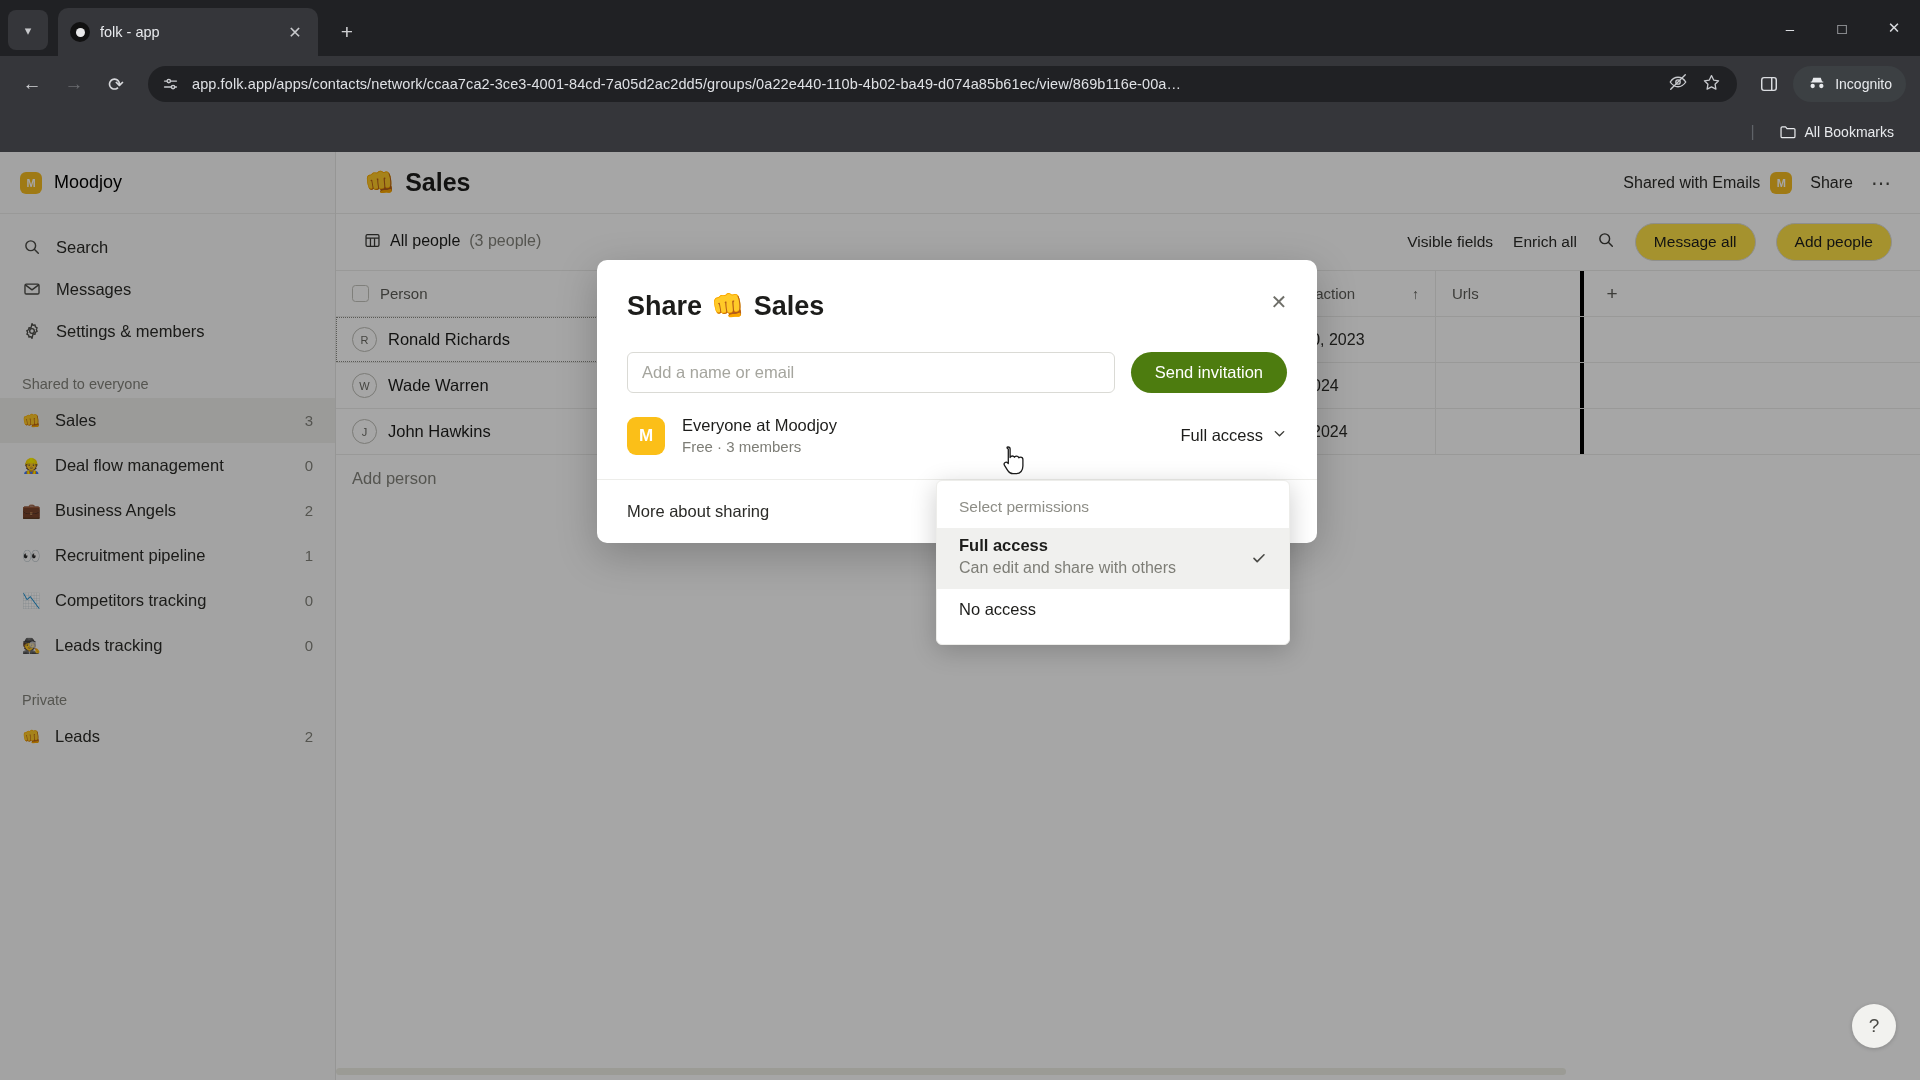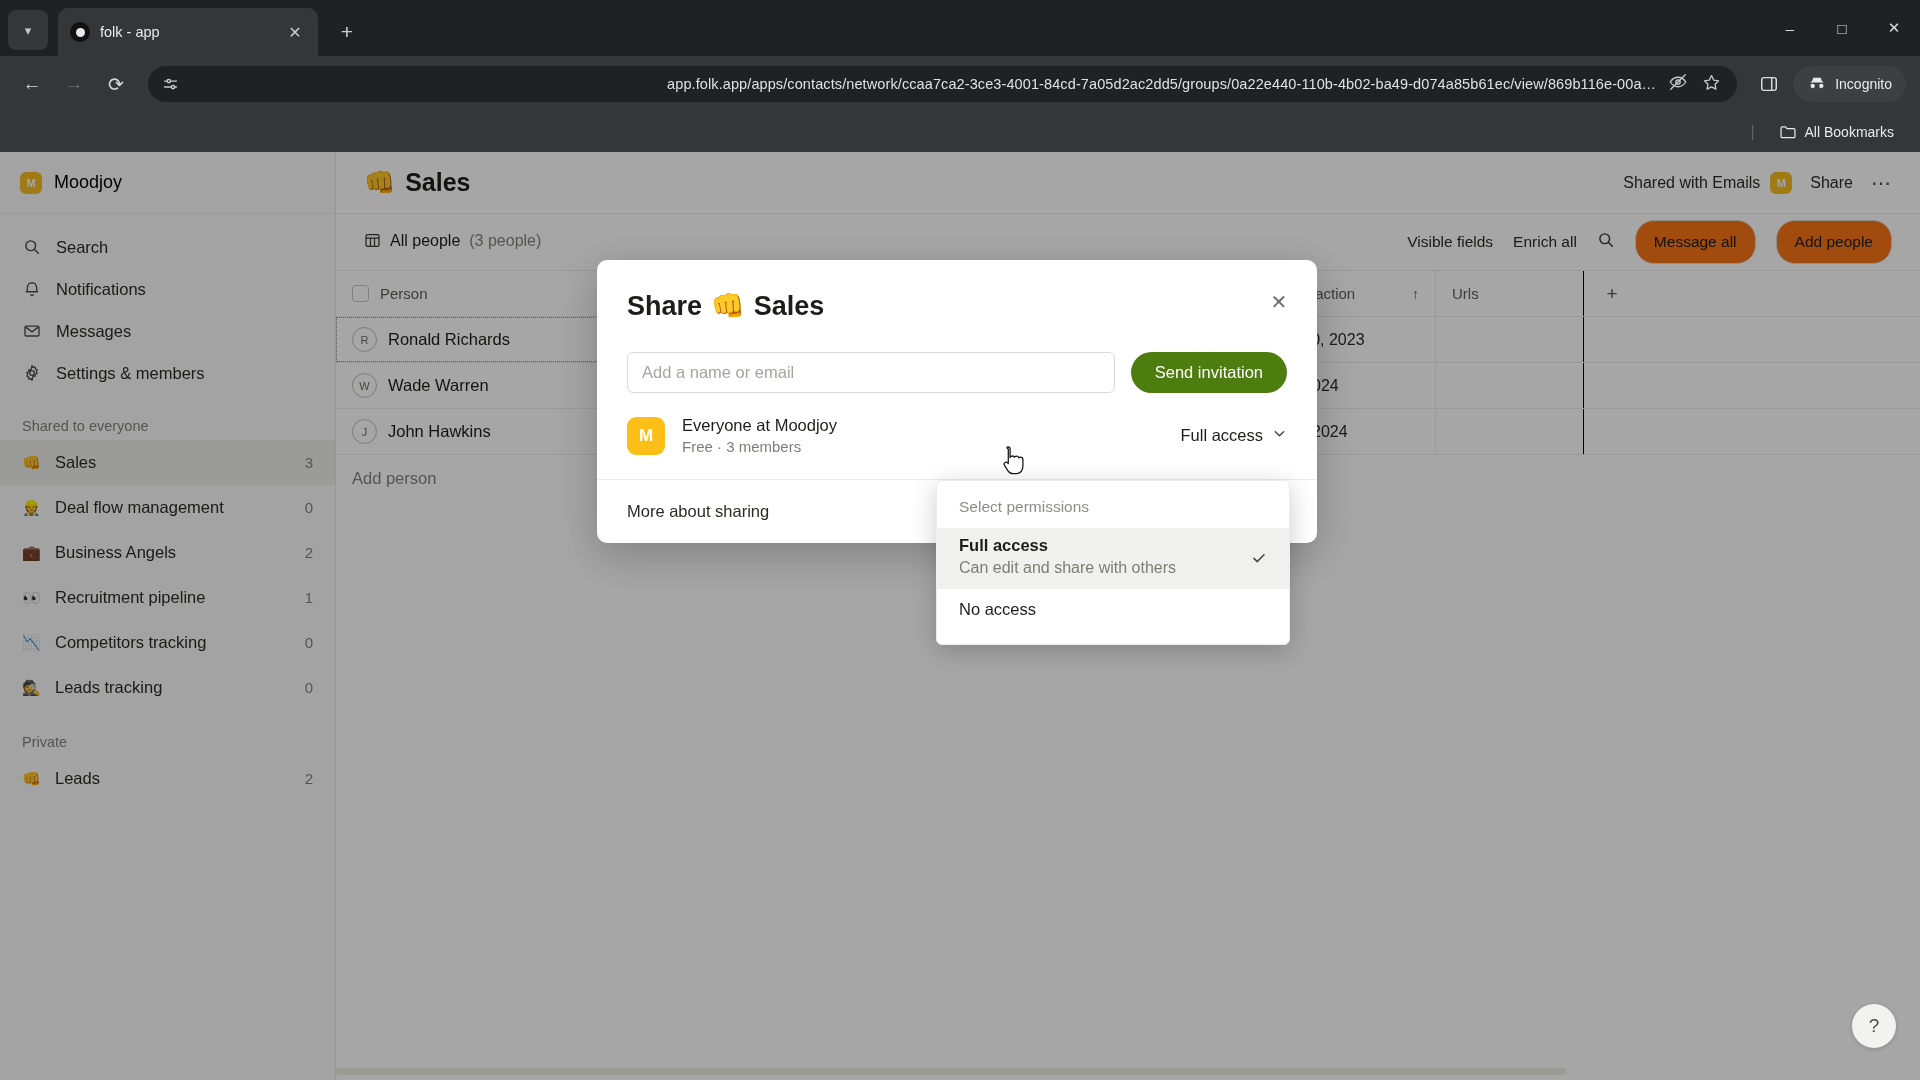--- a/index.html
+++ b/index.html
@@ -52,21 +52,20 @@
     height: 56px; background: #35363a; display: flex; align-items: center;
     padding: 0 14px; gap: 6px;
   }
   .navbtn { width: 36px; height: 36px; border-radius: 50%; display:flex; align-items:center;
             justify-content:center; color:#d6d7da; font-size: 19px; }
   .navbtn.disabled { color: #6b6d71; }
   .urlbox {
     flex: 1 1 auto; height: 36px; background: #202124; border-radius: 18px;
     display: flex; align-items: center; padding: 0 12px; gap: 12px; margin: 0 8px;
     position: relative;
-    text-align: right;
   }
   .url-icon { width: 20px; height: 20px; display:flex; align-items:center; justify-content:center; }
   .url-text { color: #dfe1e5; font-size: 14.5px; white-space: nowrap; overflow: hidden;
               text-overflow: ellipsis; flex: 1 1 auto; letter-spacing: .1px;}
   .urlbox-actions { display: flex; align-items: center; gap: 14px; padding-right: 4px; }
   .omni-right { display: flex; align-items: center; gap: 6px; }
   .sidepanel-btn { width: 36px; height: 36px; display:flex; align-items:center; justify-content:center; }
   .incognito-pill {
     height: 36px; border-radius: 18px; background: #3c4043; display: flex; align-items: center;
     gap: 8px; padding: 0 14px; color: #e8eaed; font-size: 14px;
@@ -115,33 +114,33 @@
   .shared-avatar { width: 22px; height: 22px; border-radius: 6px; background:#f5bc21; color:#fff;
                    font-size: 11px; font-weight:700; display:flex; align-items:center; justify-content:center;}
   .head-link { color: #2b2b28; font-size: 16px; }
   .dots { color: #4a4a46; font-size: 20px; letter-spacing: 1px; }
 
   .toolbar { height: 56px; display:flex; align-items:center; padding: 0 28px; gap: 26px; }
   .view-pill { display:flex; gap: 9px; font-size: 16px; color:#1d1d1b; }
   .view-count { color:#83837c; }
   .toolbar-right { margin-left:auto; display:flex; align-items:center; gap: 20px; }
   .tb-link { font-size: 15.5px; color:#2b2b28; }
-  .tb-btn { height: 44px; border: 1px solid #dcdcd8; border-radius: 19px; padding: 0 18px;
-            display:flex; align-items:center; font-size: 15.5px; color:#1d1d1b; background:#f97316; }
+  .tb-btn { height: 38px; border: 1px solid #dcdcd8; border-radius: 19px; padding: 0 18px;
+            display:flex; align-items:center; font-size: 15.5px; color:#1d1d1b; background:#fde047; }
 
   
   .table { border-top: 1px solid #ececea; }
   .trow { display: flex; height: 46px; align-items: center; border-bottom: 1px solid #ececea; }
   .trow.head { color: #5d5d58; font-size: 15px; }
   .tcell { padding: 0 16px; display: flex; align-items: center; gap: 11px; height: 100%;
            overflow: hidden; white-space: nowrap; }
   .c-person { flex: 0 0 560px; border-right: 1px solid #ececea; }
   .c-email  { flex: 0 0 312px; border-right: 1px solid #ececea; }
   .c-inter  { flex: 0 0 228px; border-right: 1px solid #ececea; justify-content: flex-start;}
-  .c-urls   { flex: 0 0 148px; border-right: 1px solid #000000; }
+  .c-urls   { flex: 0 0 148px; border-right: 4px solid #000000; }
   .c-plus   { flex: 0 0 56px; justify-content: center; color:#5d5d58; font-size: 19px;}
   .chk { width: 17px; height: 17px; border: 1.6px solid #c3c3bd; border-radius: 3.5px; }
   .pavatar { width: 25px; height: 25px; border-radius: 50%; border: 1.3px solid #bdbdb7;
              display:flex; align-items:center; justify-content:center; font-size: 11px; color:#6b6b65;}
   .pname { font-size: 16.5px; color: #1d1d1b; font-weight: 500; }
   .cellval { font-size: 16px; color:#2b2b28; }
   .row-selected .c-person { outline: 1.5px dotted #8a8a84; outline-offset: -1px; }
   .sortarrow { margin-left: auto; color:#5d5d58; font-size: 14px; }
   .addperson { height: 46px; display:flex; align-items:center; padding: 0 16px; color:#83837c; font-size: 16.5px;}
 
@@ -291,29 +290,20 @@
             <svg width="18" height="18" viewBox="0 0 20 20" fill="none" stroke="#4a4a46" stroke-width="1.6" stroke-linecap="round">
               <circle cx="8.6" cy="8.6" r="5.4"></circle>
                 <line x1="12.8" y1="12.8" x2="17" y2="17"></line>
             </svg>
           </span>
           <span>Search</span>
         </div>
         <div class="nav-item">
           <span class="nav-ic">
             <svg width="18" height="18" viewBox="0 0 20 20" fill="none" stroke="#4a4a46" stroke-width="1.5" stroke-linejoin="round">
-              <path d="M5 8a5 5 0 0110 0c0 3.6 1.2 5 1.2 5H3.8S5 11.6 5 8z"></path>
-                <path d="M8.3 16a1.8 1.8 0 003.4 0"></path>
-            </svg>
-          </span>
-          <span>Notifications</span>
-        </div>
-        <div class="nav-item">
-          <span class="nav-ic">
-            <svg width="18" height="18" viewBox="0 0 20 20" fill="none" stroke="#4a4a46" stroke-width="1.5" stroke-linejoin="round">
               <rect x="2.2" y="4.6" width="15.6" height="11" rx="1.4"></rect>
                 <path d="M2.6 5.4L10 11l7.4-5.6"></path>
             </svg>
           </span>
           <span>Messages</span>
         </div>
         <div class="nav-item">
           <span class="nav-ic">
             <svg width="18" height="18" viewBox="0 0 20 20" fill="none" stroke="#4a4a46" stroke-width="1.5" stroke-linejoin="round">
               <circle cx="10" cy="10" r="2.6"></circle>

